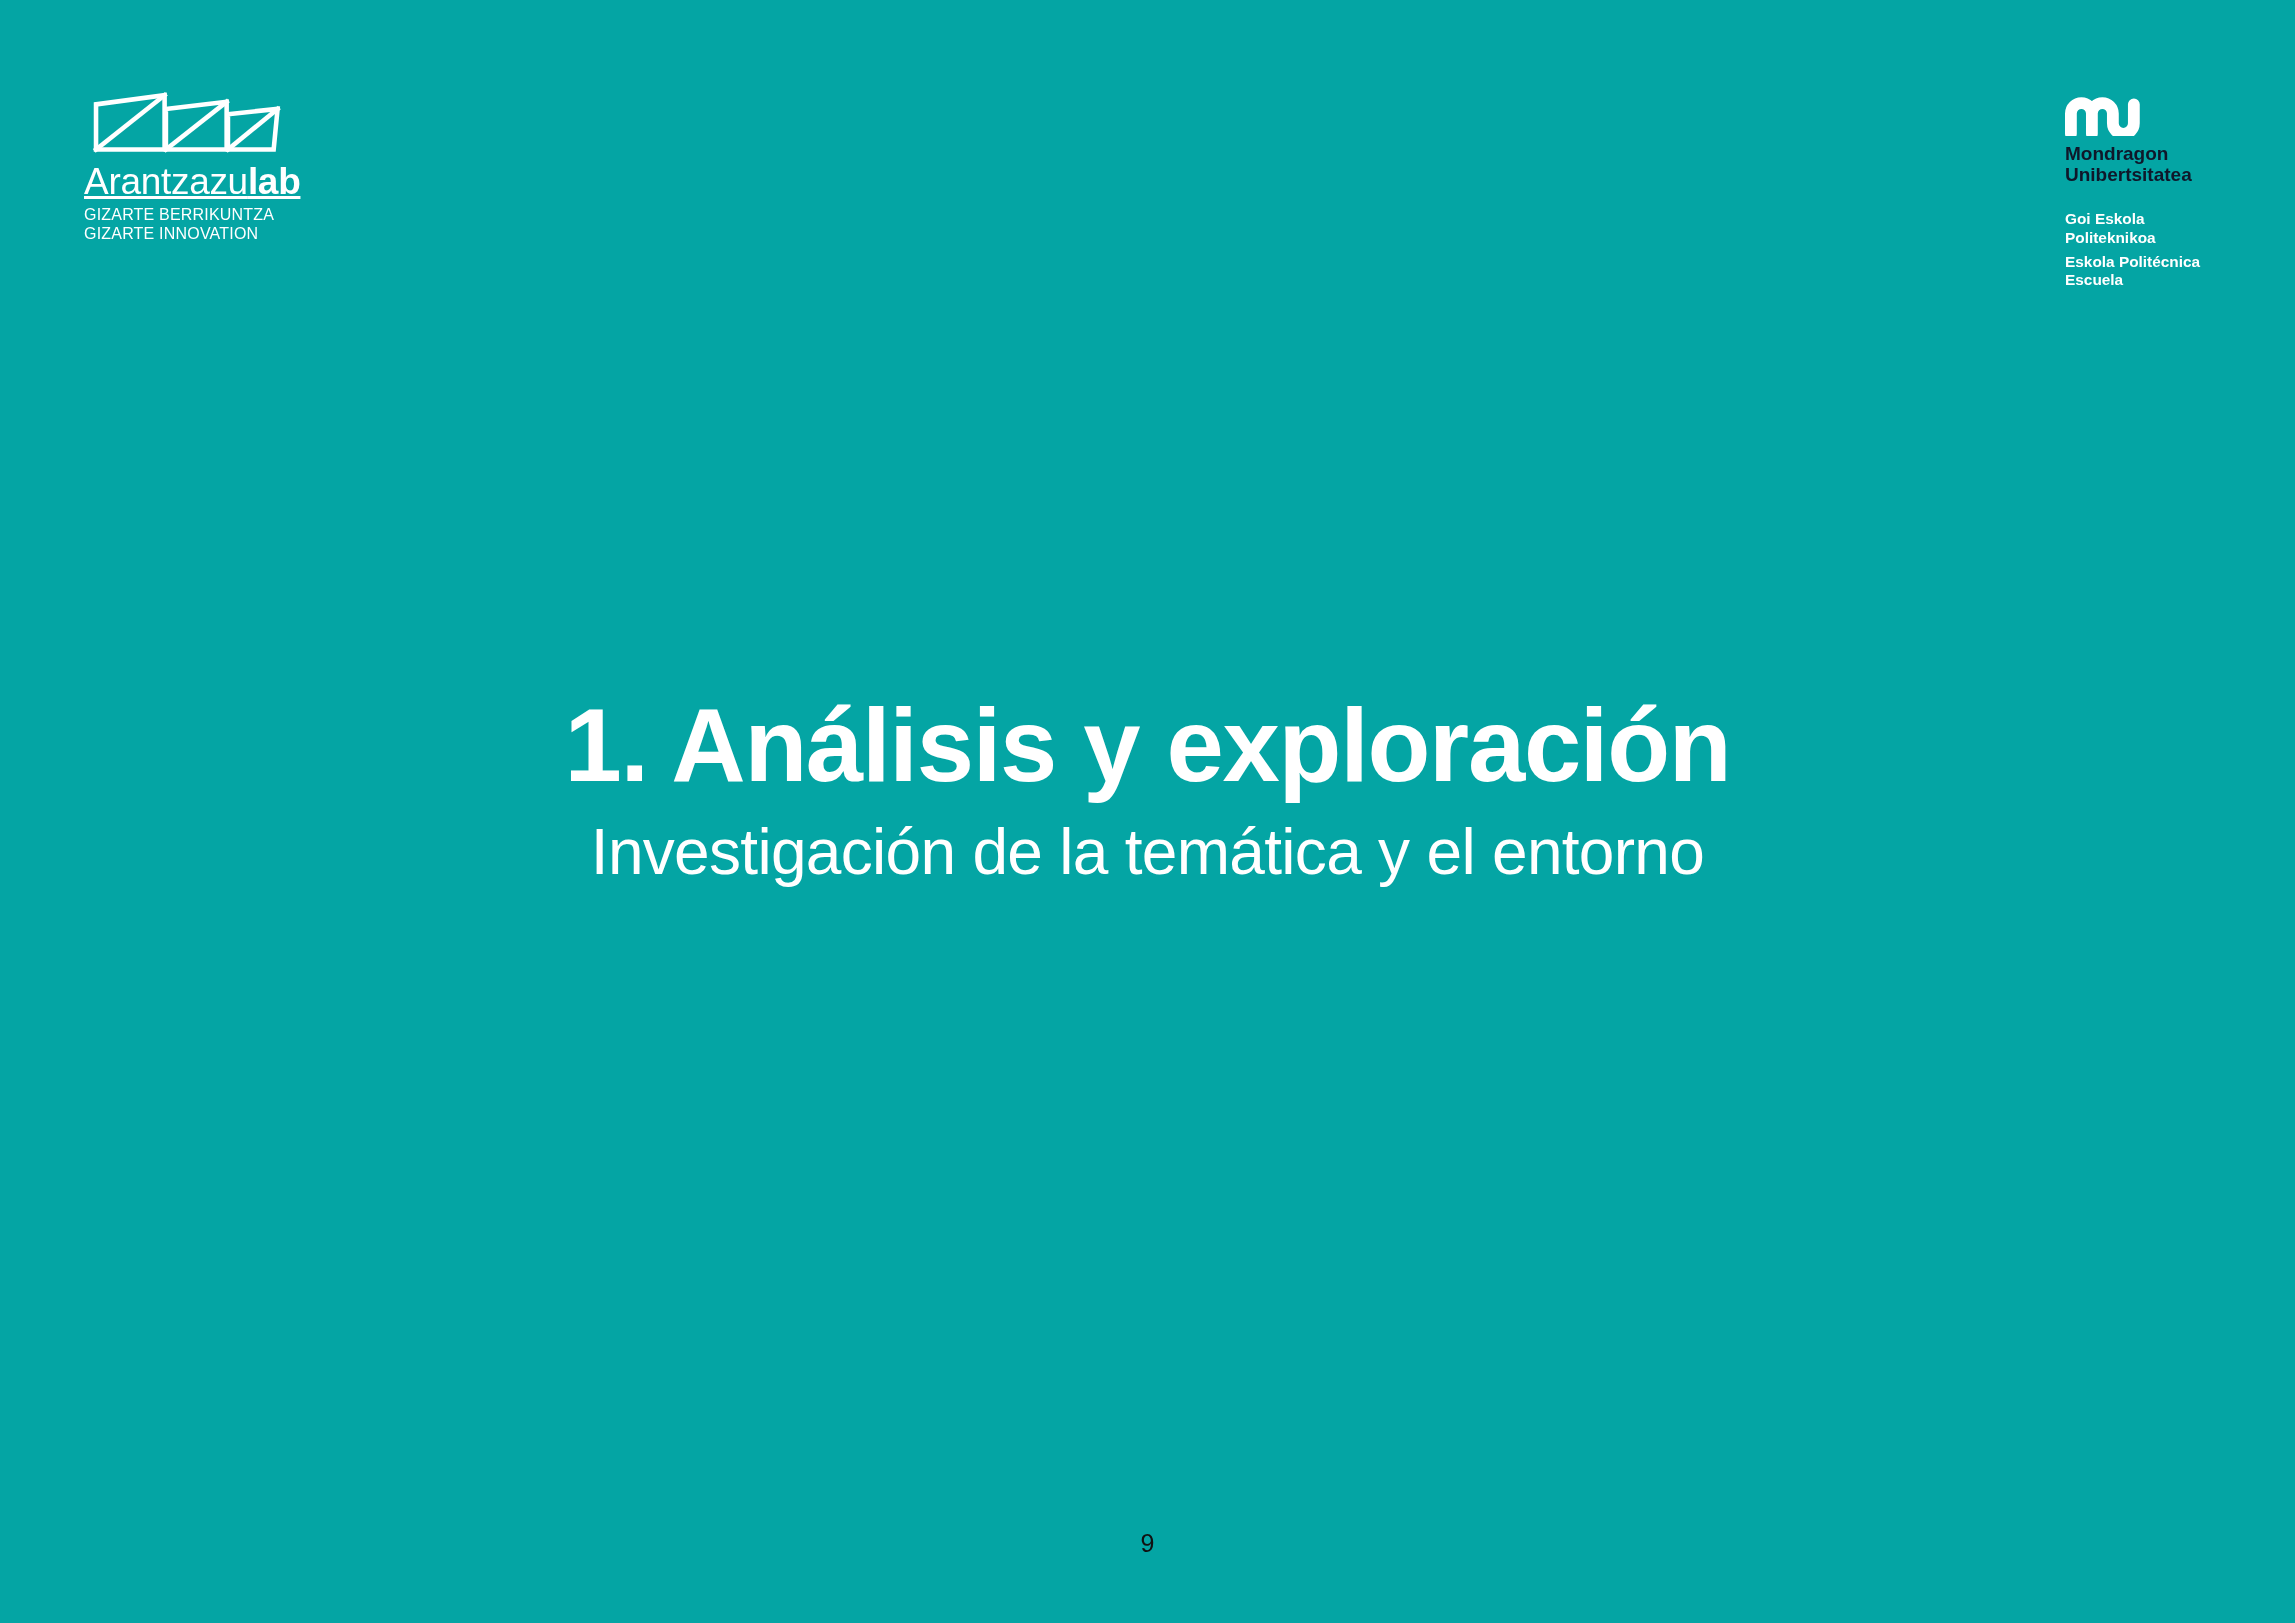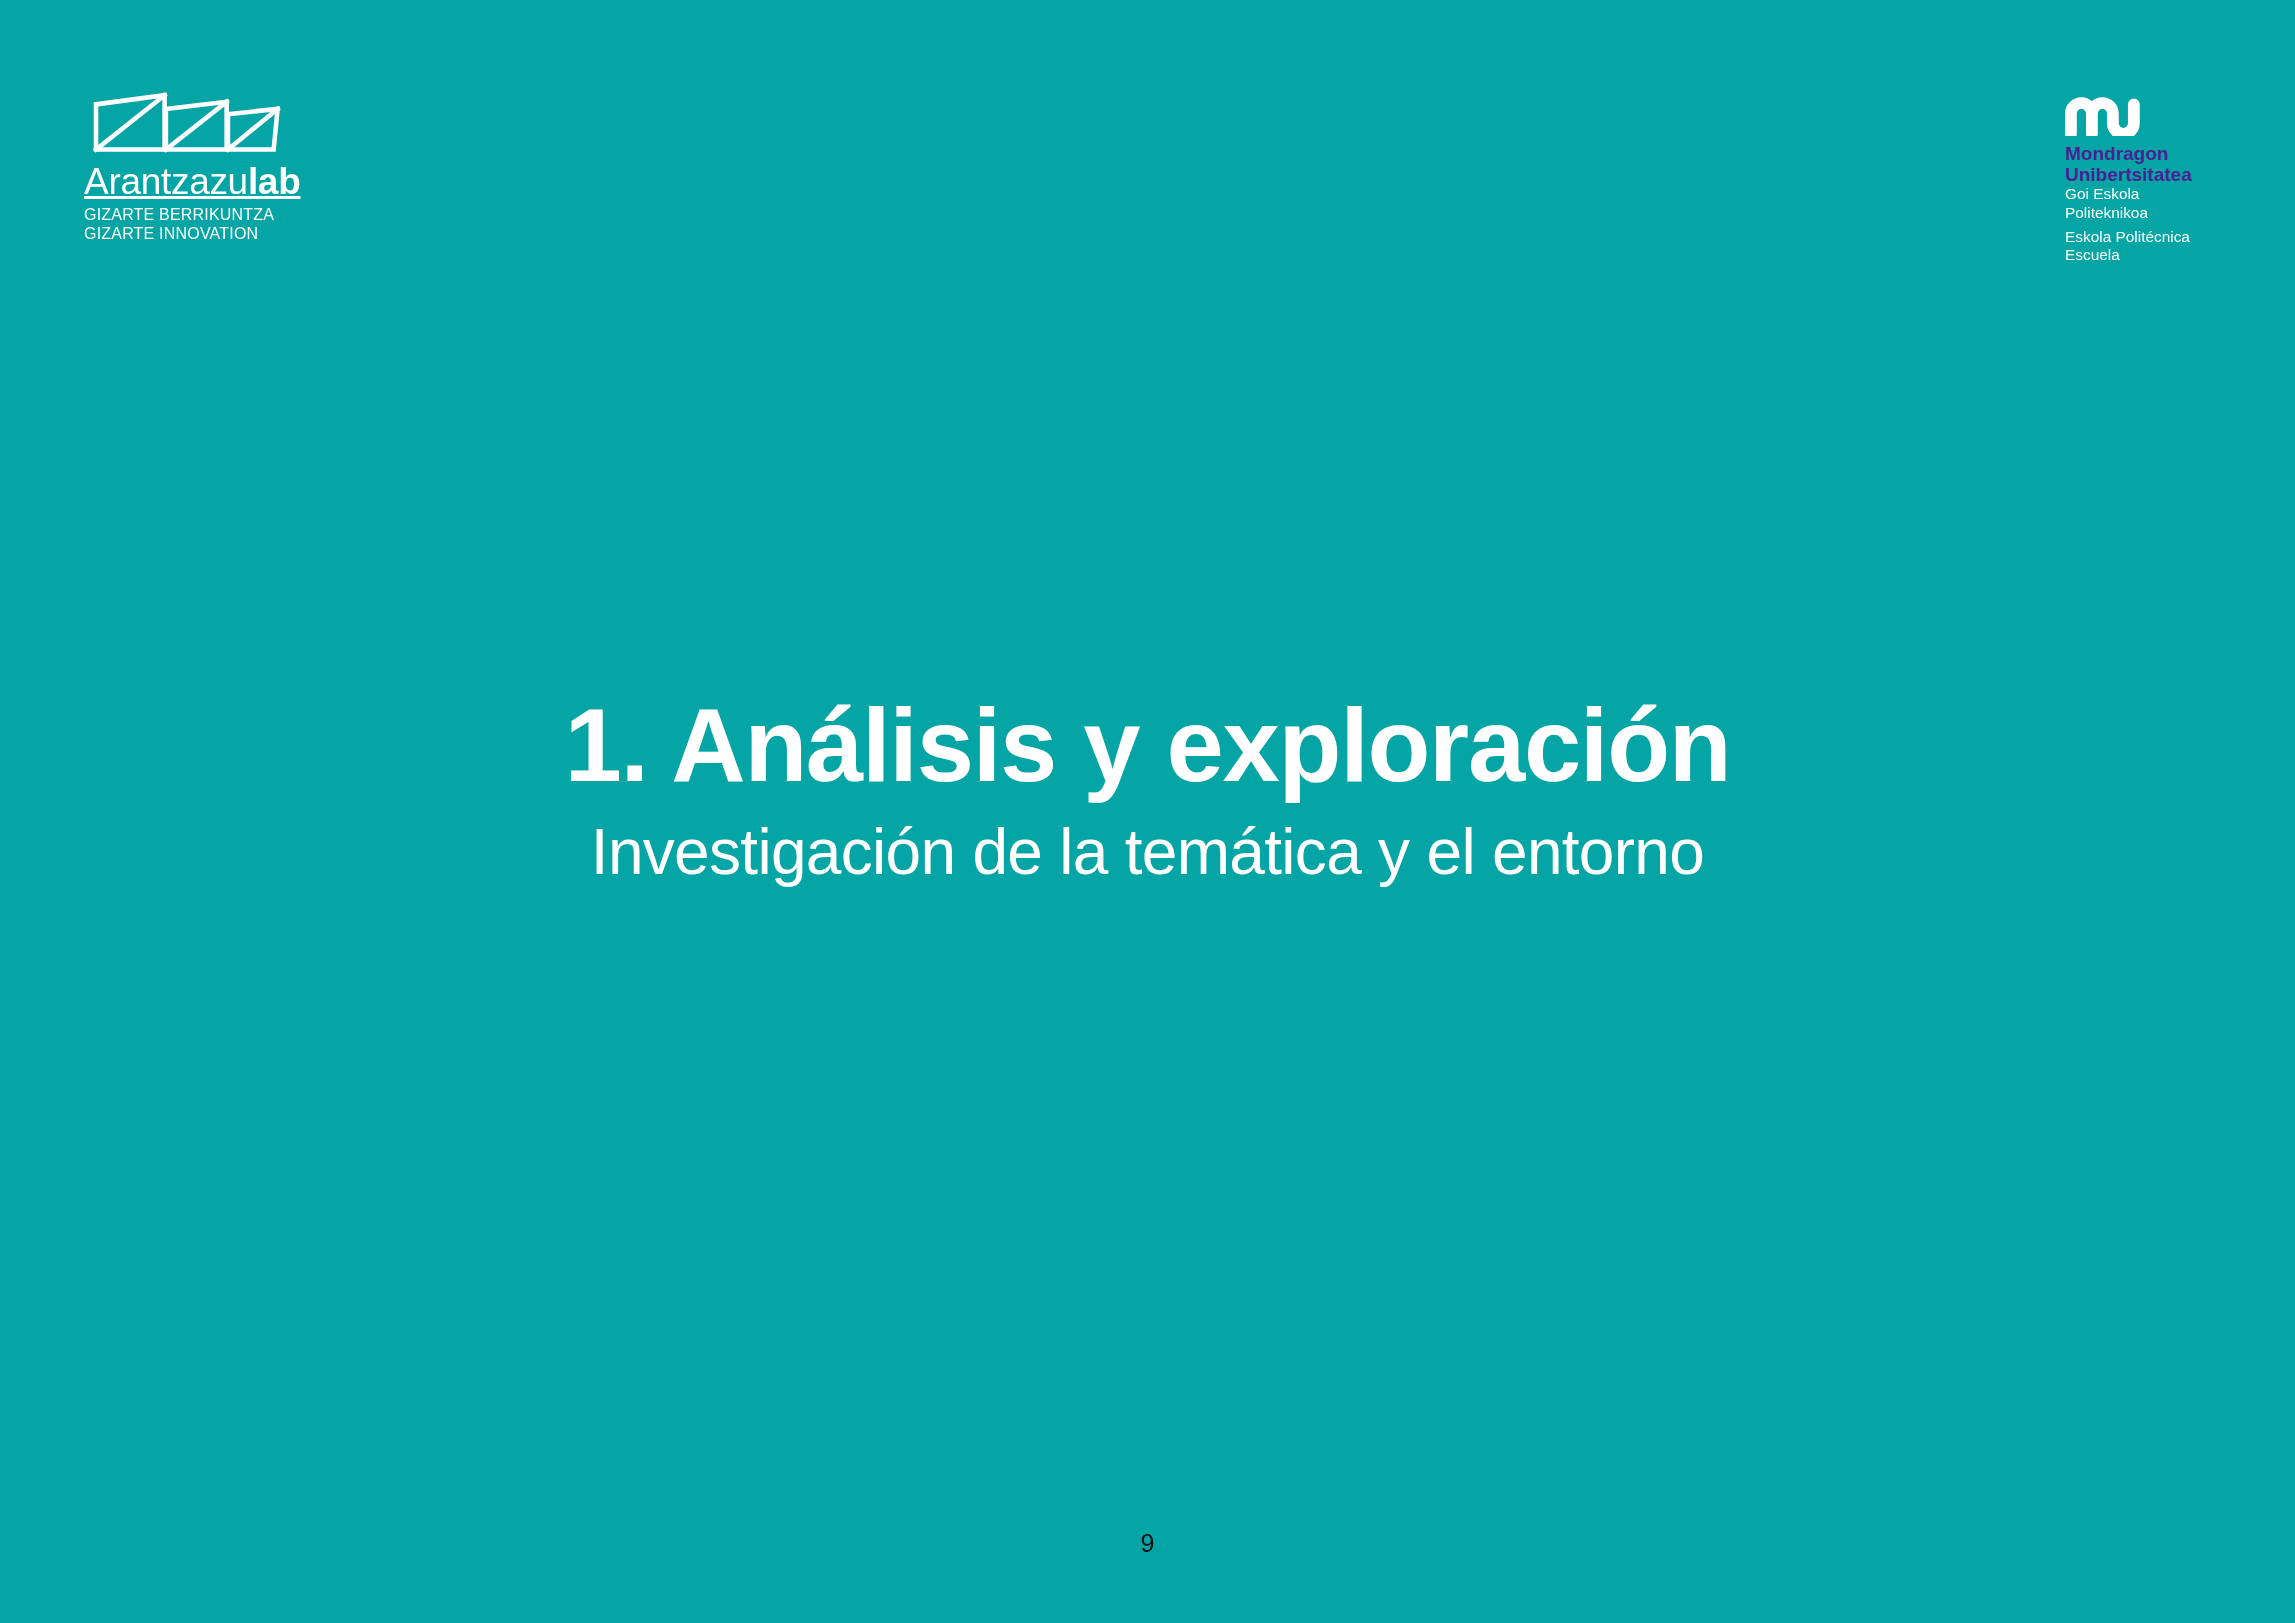--- a/index.html
+++ b/index.html
@@ -55,30 +55,30 @@
     top: 95px;
     width: 196px;
   }
   #mondragon-mark {
     display: block;
     width: 80px;
     height: 41px;
   }
   #mondragon-name {
     margin-top: 6.5px;
-    color: #4c1d95;
+    color: #0f172a;
     font-weight: 700;
     font-size: 19px;
     line-height: 1.12;
     white-space: nowrap;
   }
   #mondragon-school {
-    margin-top: 0;
+    margin-top: 25px;
     color: #ffffff;
-    font-weight: 400;
+    font-weight: 700;
     font-size: 15.4px;
     line-height: 1.2;
     white-space: nowrap;
   }
   .school-gap { height: 5.9px; }
 
   
   #slide-heading {
     position: absolute;
     left: 0;

